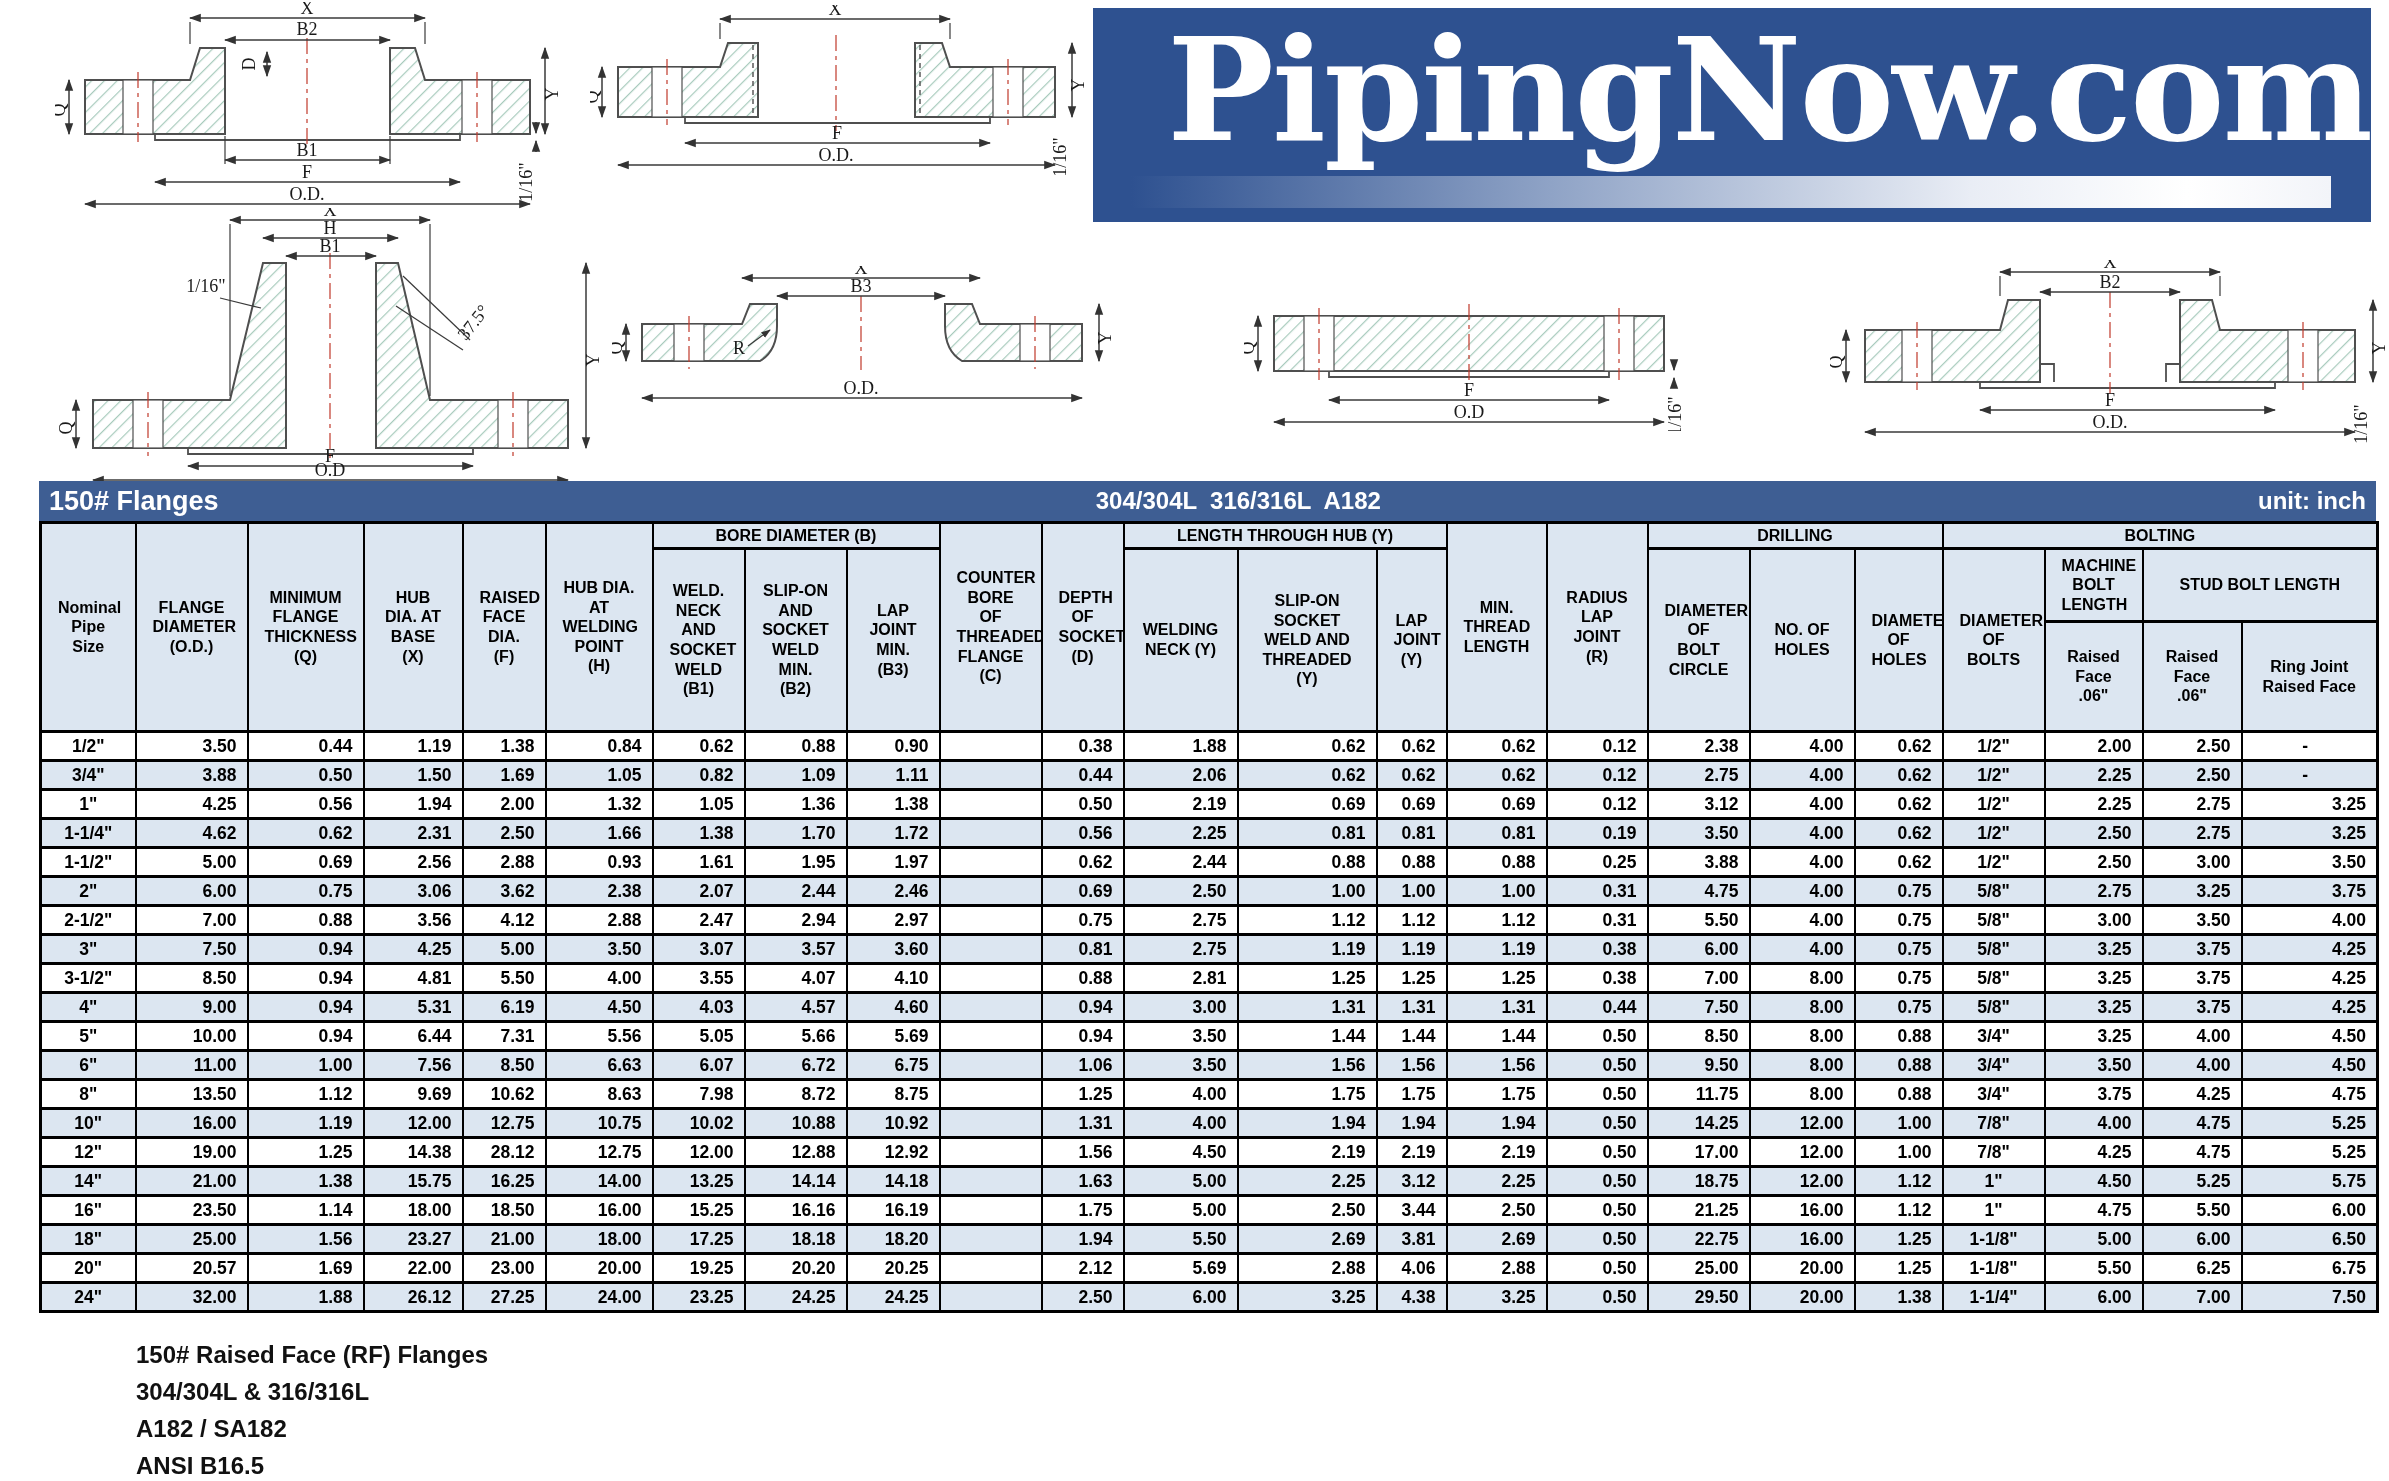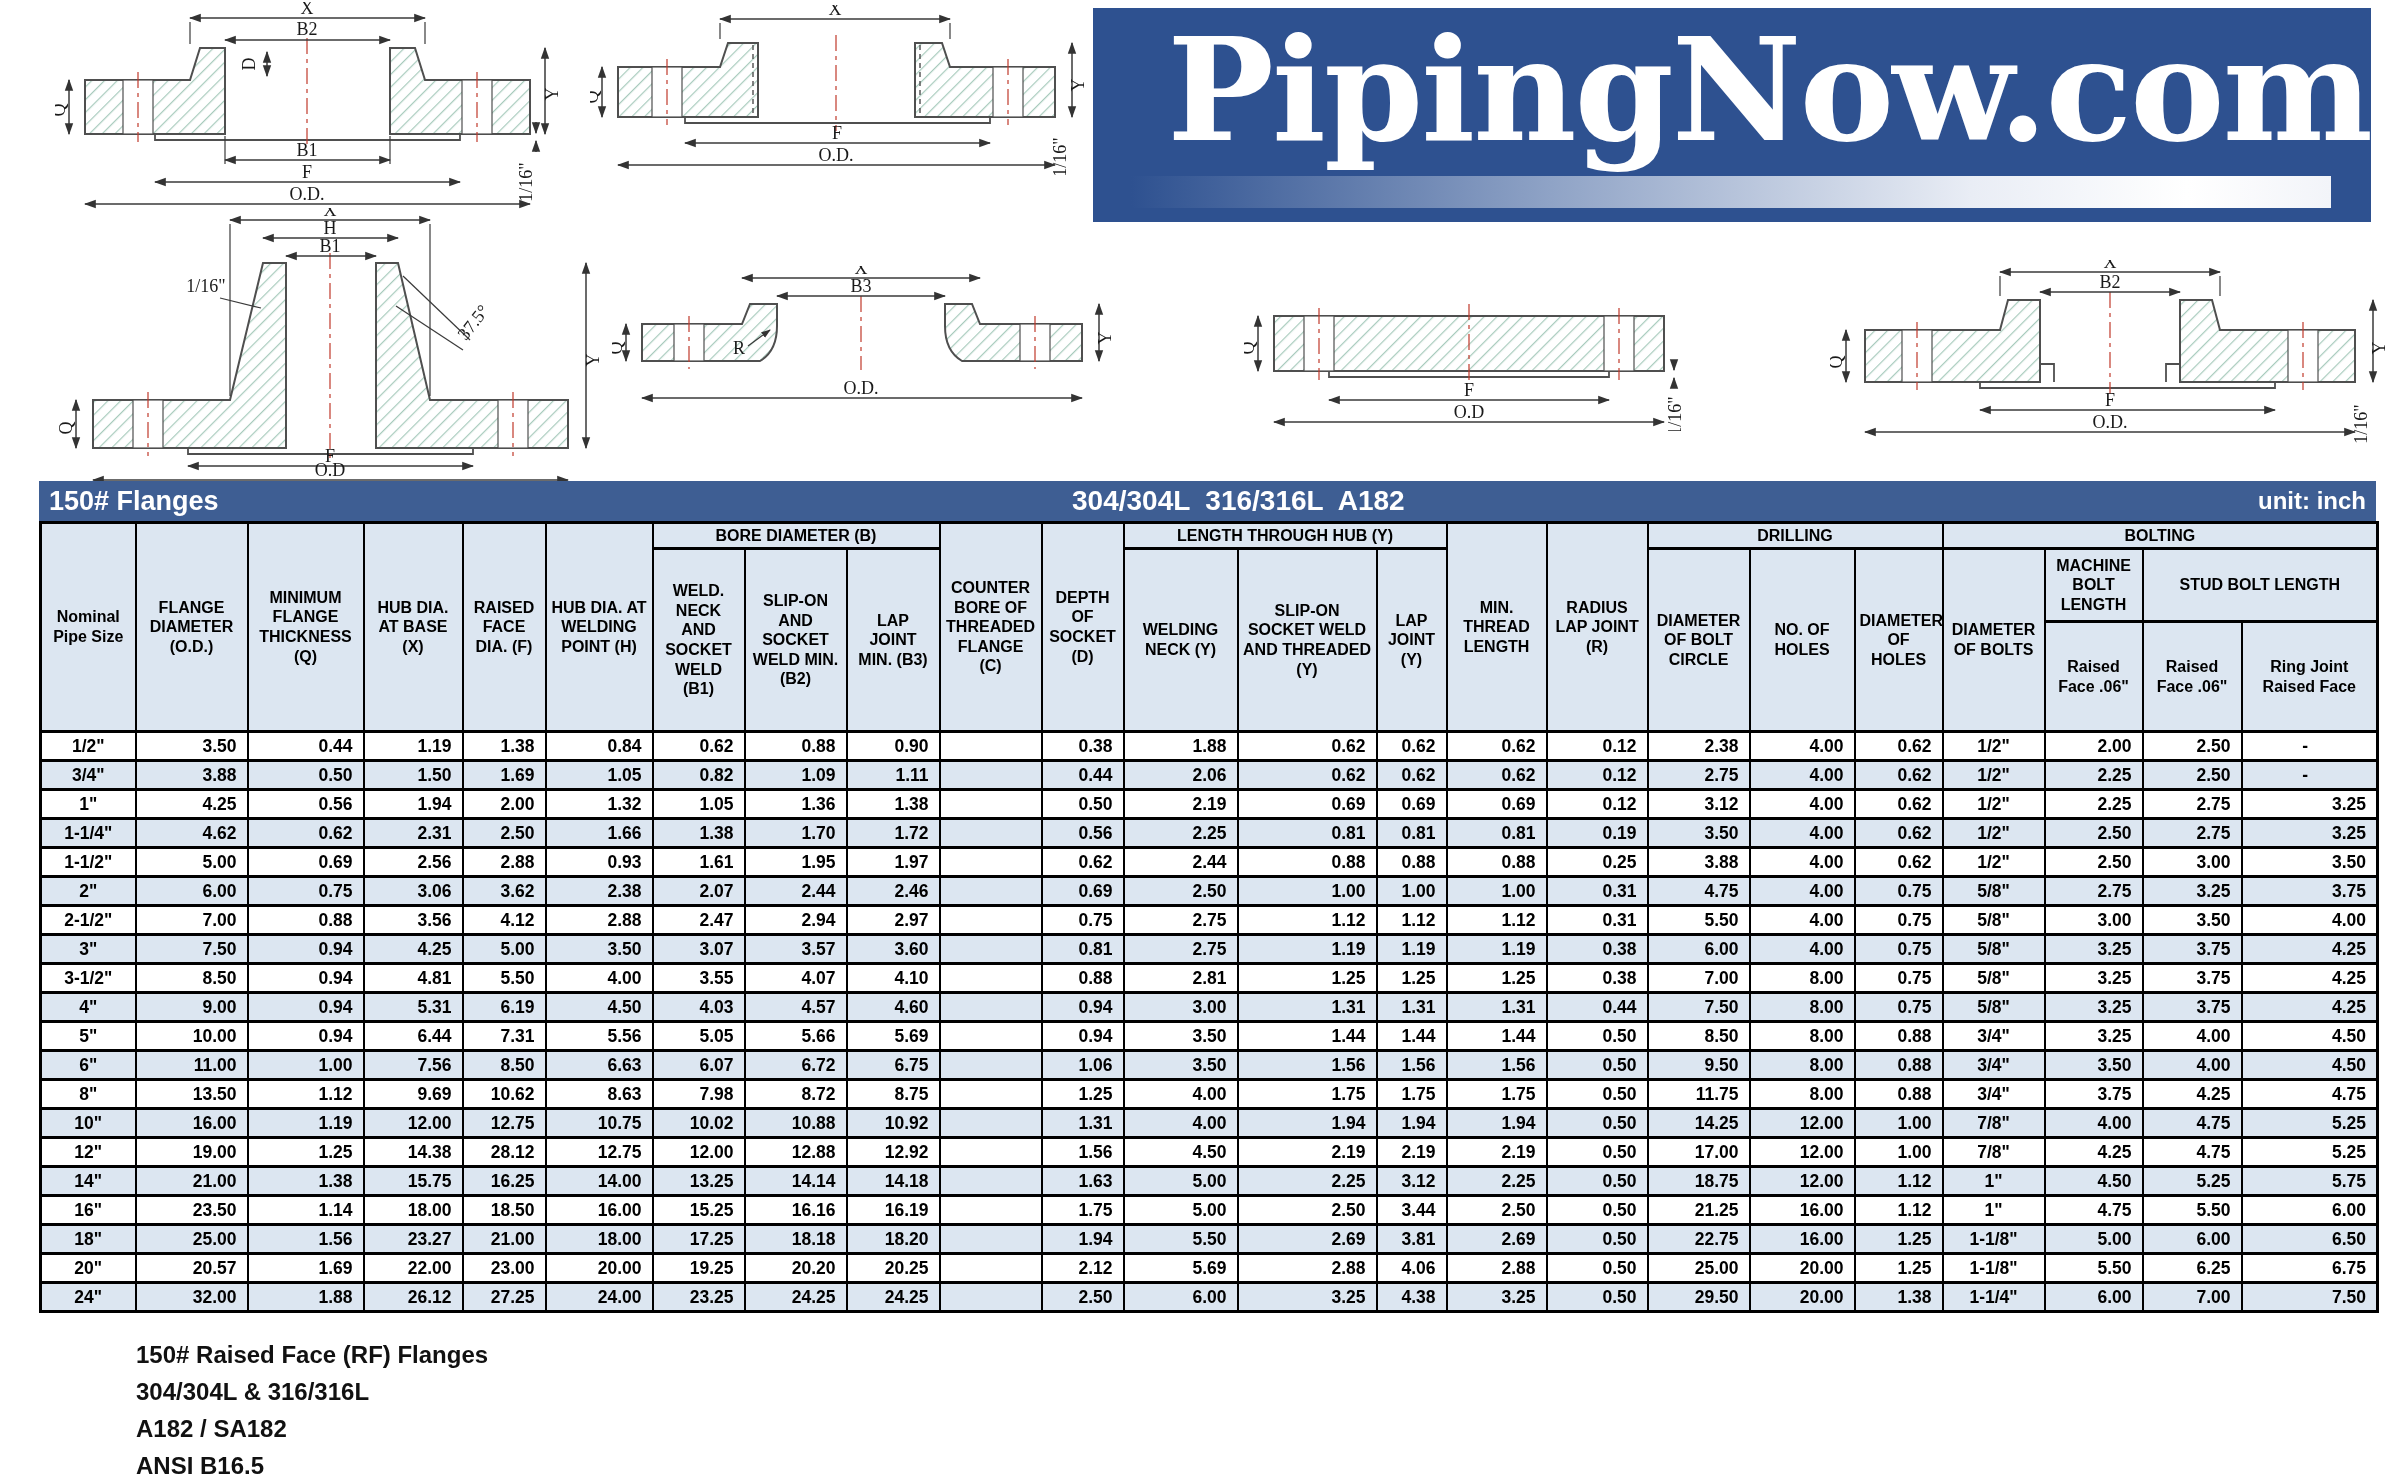--- a/index.html
+++ b/index.html
@@ -21,28 +21,28 @@
   .cl{stroke:#c0392b;stroke-width:1.2;stroke-dasharray:16 5 4 5;fill:none;}
   .dim{stroke:#3a3a3a;stroke-width:1.5;fill:none;}
   .ldr{stroke:#3a3a3a;stroke-width:1.2;fill:none;}
   .dimtxt{font-family:"Liberation Serif",serif;font-size:18px;fill:#1a1a1a;text-anchor:middle;}
   .thr{stroke:#4f4f4f;stroke-width:1.4;stroke-dasharray:5 4;}
   
   .sheet{position:absolute;left:39px;top:481px;width:2337px;}
   .titlebar{display:flex;align-items:center;justify-content:space-between;
             height:40px;background:#3e5e93;color:#ffffff;padding:0 10px;box-sizing:border-box;}
   .titlebar .t1{font-size:27px;font-weight:bold;}
-  .titlebar .t2{font-size:28px;font-weight:bold;white-space:pre;}
+  .titlebar .t2{font-size:24px;font-weight:bold;white-space:pre;}
   .titlebar .t3{font-size:24px;font-weight:bold;}
   table{border-collapse:collapse;table-layout:fixed;width:2337px;border:3px solid #000;}
   th,td{border-left:2px solid #000;border-right:2px solid #000;
         border-top:3px solid #000;border-bottom:3px solid #000;
         overflow:hidden;box-sizing:border-box;}
   thead th{background:#dce6f1;font-size:16px;font-weight:bold;text-align:center;
-           vertical-align:middle;line-height:1.22;padding:1px 4px;color:#000;}
+           vertical-align:middle;line-height:1.22;padding:1px 16px;color:#000;}
   tr.grp{height:26px;} tr.h2{height:73px;} tr.h3{height:110px;}
   tbody tr{height:29px;}
   tbody td{font-size:17.5px;font-weight:600;color:#000;background:#ffffff;padding:0 10px 0 2px;}
   tbody tr.alt td{background:#dce6f1;}
   td.size{text-align:center;font-weight:bold;padding:0 2px;}
   td.num{text-align:right;}
   td.ctr{text-align:center;padding:0 2px;}
   td.dash{text-align:center;}
   
   .footnote{position:absolute;left:136px;top:1336px;font-size:24px;font-weight:bold;

